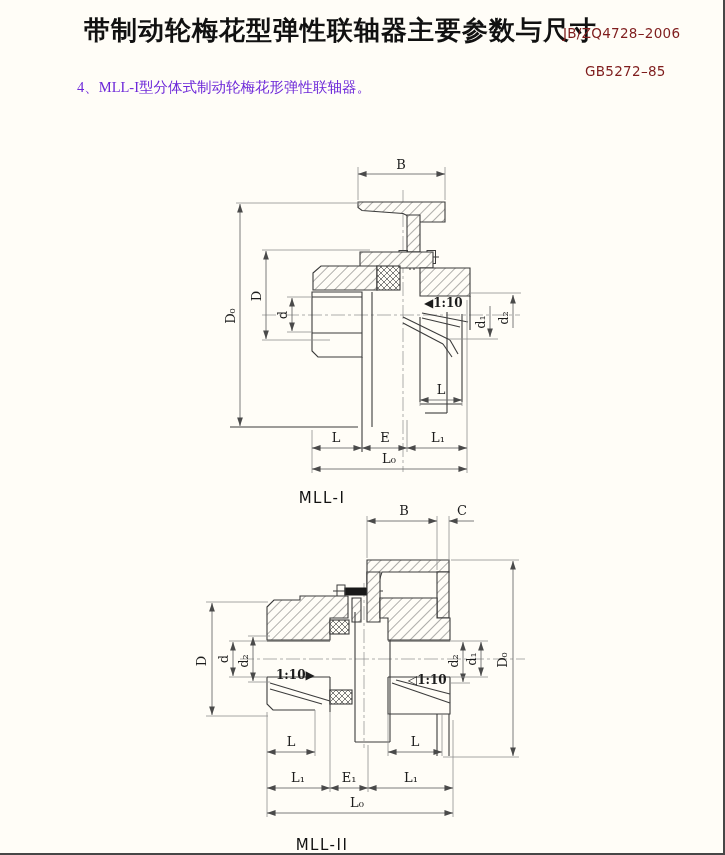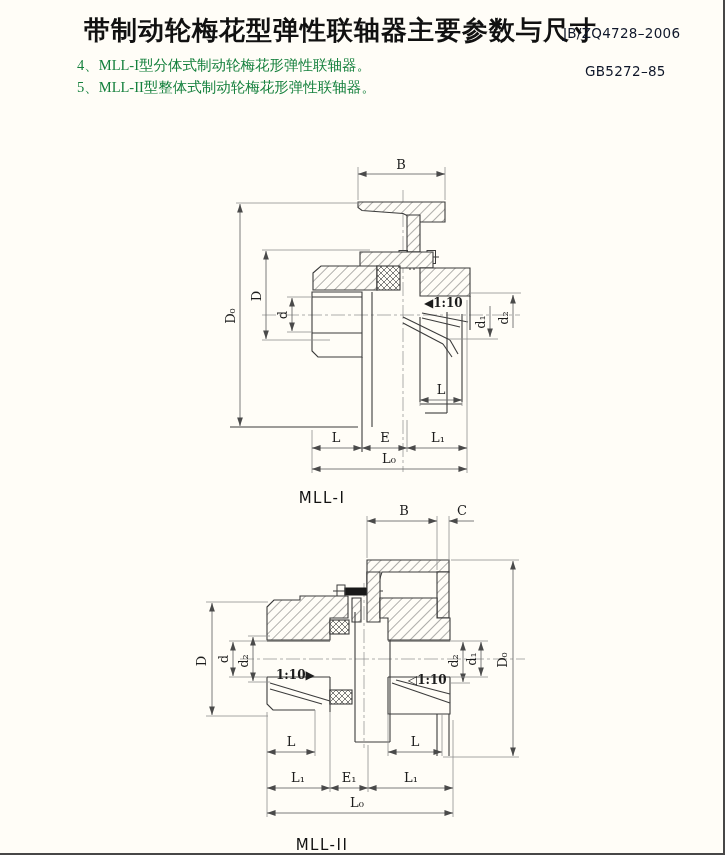--- a/index.html
+++ b/index.html
@@ -7,24 +7,24 @@
     position:relative;width:725px;height:855px;background:#fffdf7;
     font-family:"Liberation Serif", serif;color:#1d1d1d;overflow:hidden;
   }
   .edge-right{position:absolute;top:0;right:0;width:2px;height:855px;background:#474747;}
   .edge-bottom{position:absolute;left:0;bottom:0;width:725px;height:2px;background:#474747;}
   .title{
     position:absolute;left:84px;top:13px;width:450px;
     font-family:"Liberation Sans", sans-serif;font-weight:bold;
     font-size:26px;letter-spacing:1px;white-space:nowrap;color:#111;
   }
-  .std{position:absolute;font-family:"DejaVu Sans", sans-serif;font-size:13.5px;color:#0f172a;letter-spacing:0.3px;}
+  .std{position:absolute;font-family:"DejaVu Sans", sans-serif;font-size:13.5px;color:#7f1d1d;letter-spacing:0.3px;}
   .std1{left:563px;top:25px;}
   .std2{left:585px;top:44px;margin-top:19px;}
-  .notes{position:absolute;left:77px;top:54px;font-size:14.5px;line-height:22px;color:#15803d;}
+  .notes{position:absolute;left:77px;top:76px;font-size:14.5px;line-height:22px;color:#6d28d9;}
   svg{position:absolute;left:0;top:0;}
   
   .pl{stroke:#3c3c3c;stroke-width:1.1;fill:none;}
   .part{stroke:#3c3c3c;stroke-width:1.1;}
   .h{fill:url(#h);}
   .hx{fill:url(#hx);}
   .pn{fill:none;stroke:#3c3c3c;stroke-width:1;}
   .dl{stroke:#6e6e6e;stroke-width:0.9;fill:none;}
   .xl{stroke:#8f8f8f;stroke-width:0.8;fill:none;}
   .cl{stroke:#8a8a8a;stroke-width:0.7;fill:none;stroke-dasharray:14 3 3 3;}
@@ -37,21 +37,20 @@
 </style>
 </head>
 <body>
 
 <div class="page">
   <div class="title">带制动轮梅花型弹性联轴器主要参数与尺寸</div>
   <div class="std std1">JB/ZQ4728–2006</div>
   <div class="std std2">GB5272–85</div>
   <div class="notes">
     <div>4、MLL-I型分体式制动轮梅花形弹性联轴器。</div>
-    <div>5、MLL-II型整体式制动轮梅花形弹性联轴器。</div>
   </div>
 
   <svg width="725" height="855" viewBox="0 0 725 855">
     <defs>
       <marker id="ar" viewBox="0 0 10 8" refX="9.5" refY="4" markerWidth="10" markerHeight="8" orient="auto-start-reverse">
         <path d="M0,0.8 L9.5,4 L0,7.2 Z" fill="#4a4a4a"></path>
       </marker>
       <pattern id="h" patternUnits="userSpaceOnUse" width="7" height="7" patternTransform="rotate(45)">
         <rect width="7" height="7" fill="#fffdf7"></rect>
         <line x1="0" y1="0" x2="0" y2="7" stroke="#5e5e5e" stroke-width="1"></line>

